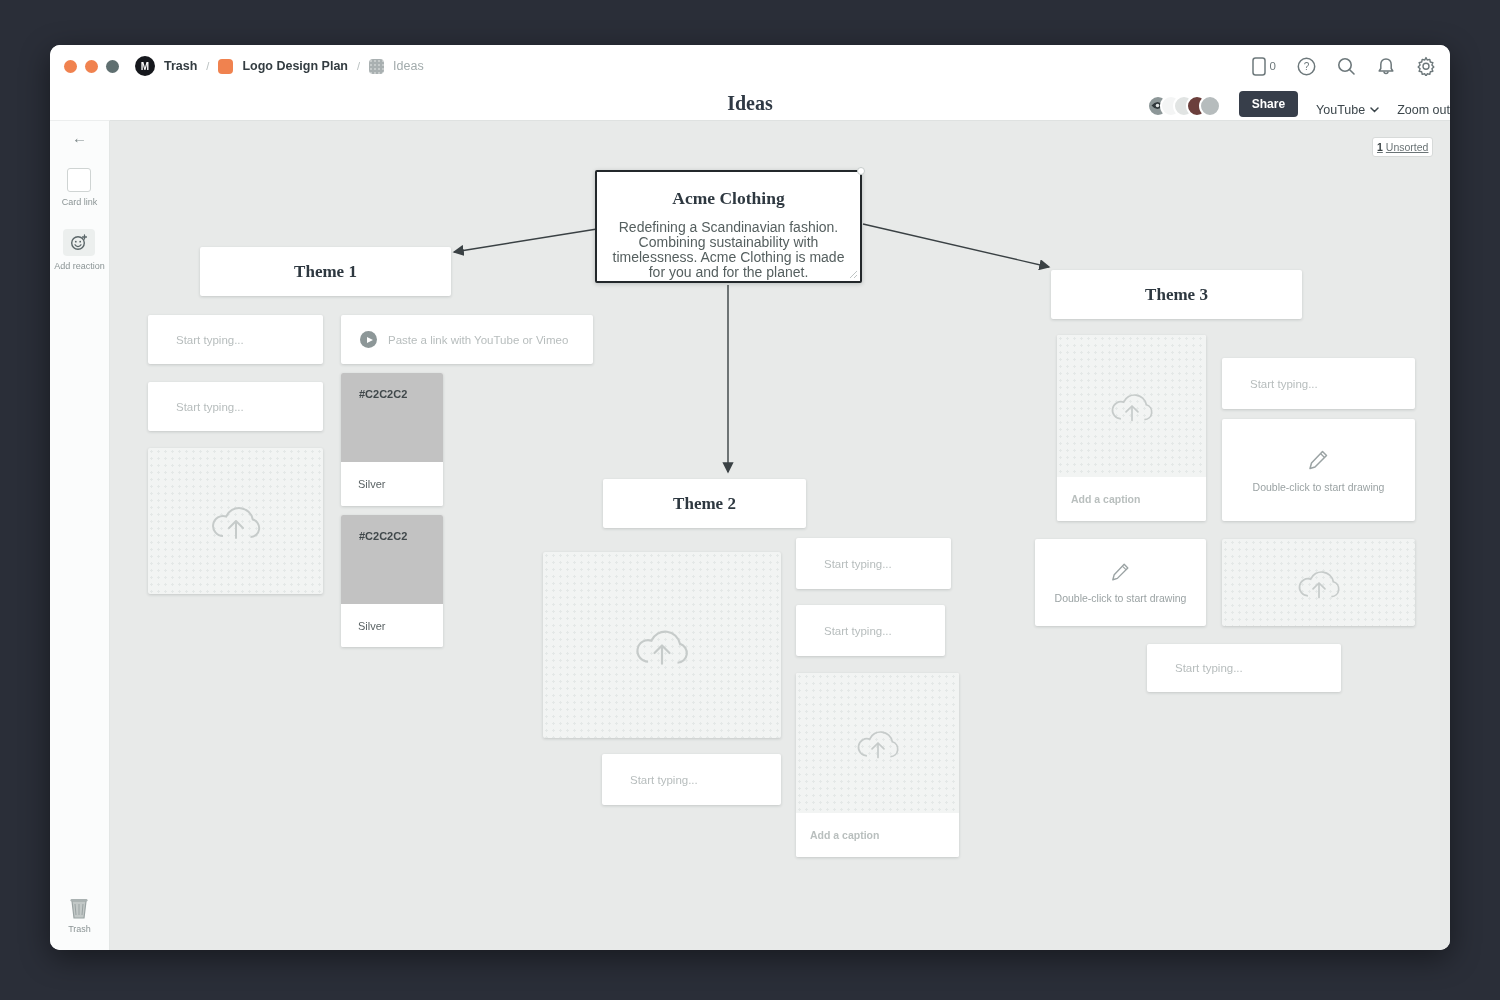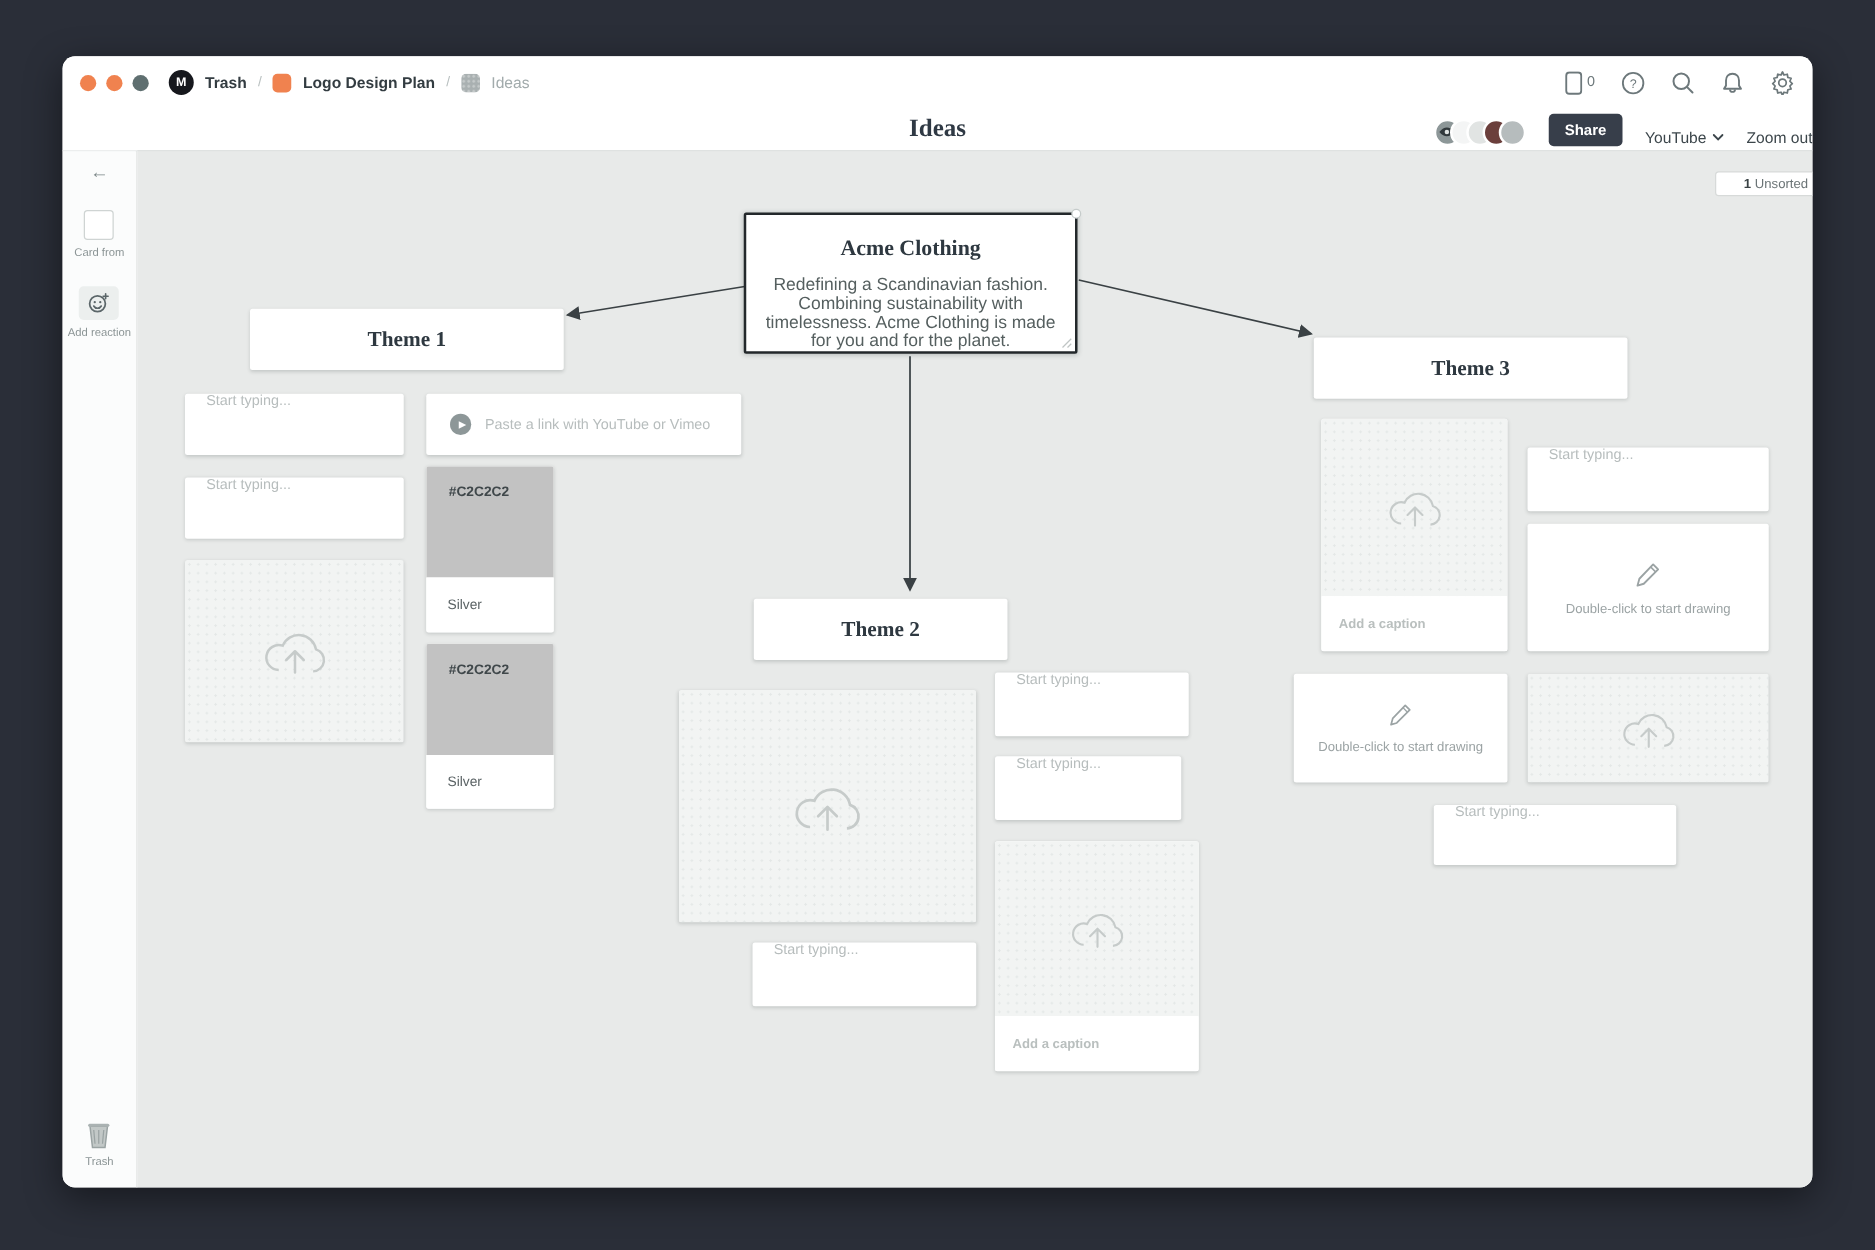--- a/index.html
+++ b/index.html
@@ -107,21 +107,21 @@
     font-family:Liberation Serif, serif;
     font-weight:bold; font-size:17.5px; color:#2e3840; margin-bottom:11px;
   }
   .root-body { font-size:14px; line-height:15px; color:#555f5f; }
   .corner-handle {
     position:absolute; right:-5px; top:-5px; width:8px; height:8px;
     background:#fff; border:1px solid #c6cccb; border-radius:50%;
   }
   .resize-grip { position:absolute; right:2px; bottom:2px; }
   .placeholder-card {
-    display:flex; align-items:flex-start; padding:0 17px;
+    display:flex; align-items:center; padding:0 28px;
     font-size:11.5px; color:#b7bdbd;
   }
   .upload-card {
     background:#f2f4f3;
     background-image:radial-gradient(#e4e8e7 1px, transparent 1.1px);
     background-size:7px 7px;
     display:flex; align-items:center; justify-content:center;
   }
   .captioned { display:flex; flex-direction:column; padding:0; overflow:hidden; }
   .captioned .upload-area {
@@ -136,21 +136,21 @@
     width:17px; height:17px; border-radius:50%; background:#8d9798;
     display:flex; align-items:center; justify-content:center; flex:none;
   }
   .play-tri { width:0; height:0; border-left:6px solid #fff; border-top:3.5px solid transparent; border-bottom:3.5px solid transparent; margin-left:2px; }
   .swatch-card { display:flex; flex-direction:column; overflow:hidden; }
   .swatch-fill { height:89px; padding:15px 18px; font-size:11px; font-weight:bold; color:#40484b; }
   .swatch-name { flex:1; background:#fff; display:flex; align-items:center; padding:0 17px; font-size:11px; color:#5b6365; }
   .draw-card { display:flex; flex-direction:column; align-items:center; justify-content:center; gap:9px; font-size:10.5px; color:#9ba3a4; }
   .badge {
     position:absolute; background:#fff; border:1px solid #d7dad9; border-radius:3px;
-    padding:3px 22px; font-size:10.5px; color:#6b7476;
+    padding:3px 4px; font-size:10.5px; color:#6b7476;text-decoration:underline;
   }
   .badge b { color:#394244; margin-right:3px; }
   .arrows { position:absolute; inset:0; pointer-events:none; }
 </style>
 </head>
 <body>
 
 <div class="window">
 
   <div class="topbar">
@@ -228,21 +228,21 @@
       <button class="text-btn">
         <span>Zoom out</span>
       </button>
     </div>
   </div>
 
   <div class="sidebar">
     <button class="back-btn">←</button>
     <div class="side-tool">
       <button class="swatch-btn"></button>
-      <span class="side-label">Card from</span>
+      <span class="side-label">Card link</span>
     </div>
     <div class="side-tool">
       <button class="reaction-btn">
         <svg width="18" height="17" viewBox="0 0 18 17">
           <circle cx="8" cy="9" r="6.3" fill="none" stroke="#5b6669" stroke-width="1.4"></circle>
           <circle cx="5.8" cy="7.7" r="0.9" fill="#5b6669"></circle>
             <circle cx="10.2" cy="7.7" r="0.9" fill="#5b6669"></circle>
           <path d="M5 10.8 a3.4 3.4 0 0 0 6 0" fill="none" stroke="#5b6669" stroke-width="1.3" stroke-linecap="round"></path>
           <path d="M14.5 1 v4 M12.5 3 h4" stroke="#5b6669" stroke-width="1.3" stroke-linecap="round"></path>
         </svg>

